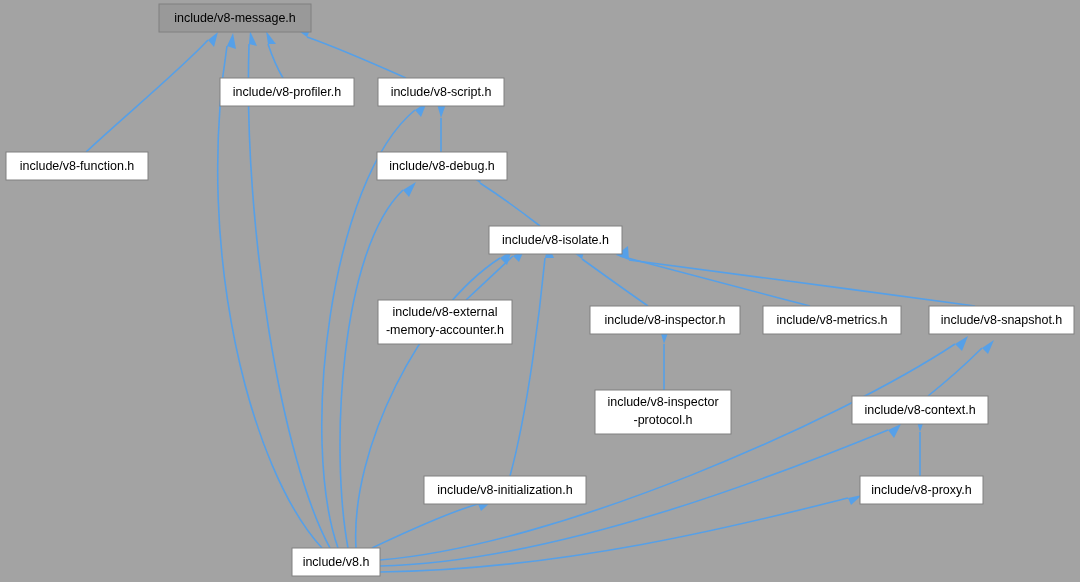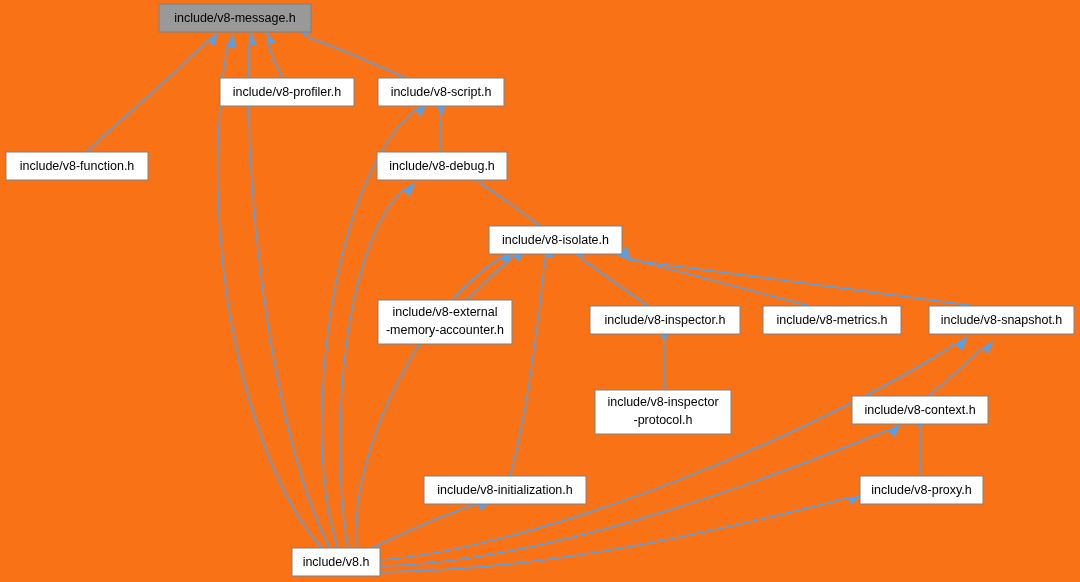--- a/index.html
+++ b/index.html
@@ -4,21 +4,21 @@
 <style>
   html, body {
     margin: 0;
     padding: 0;
     background: #000000;
   }
   #graph-root {
     position: relative;
     width: 1080px;
     height: 582px;
-    background: #f97316;
+    background: #a3a3a3;
     overflow: hidden;
     font-family: "Liberation Sans", sans-serif;
   }
   svg#graph-svg {
     position: absolute;
     left: 0;
     top: 0;
     width: 1080px;
     height: 582px;
     display: block;

